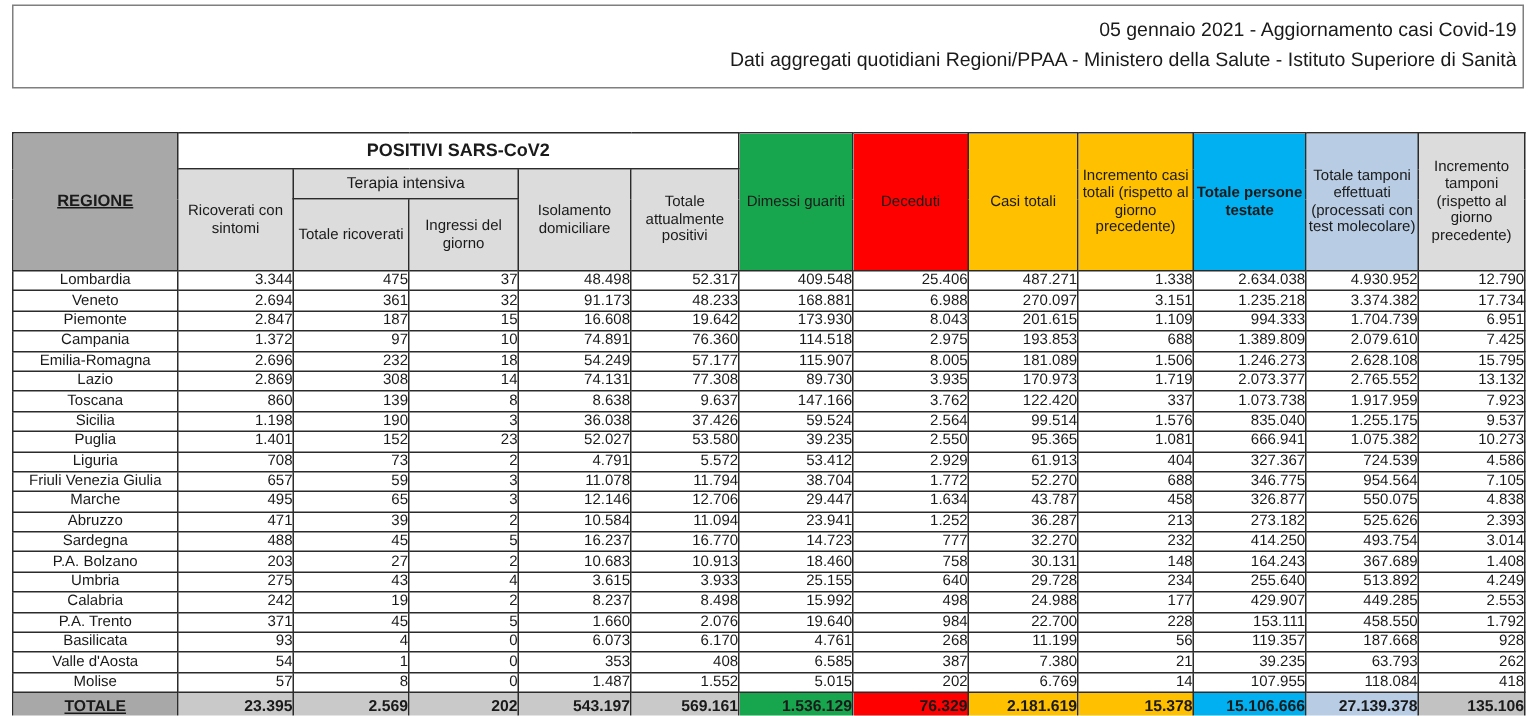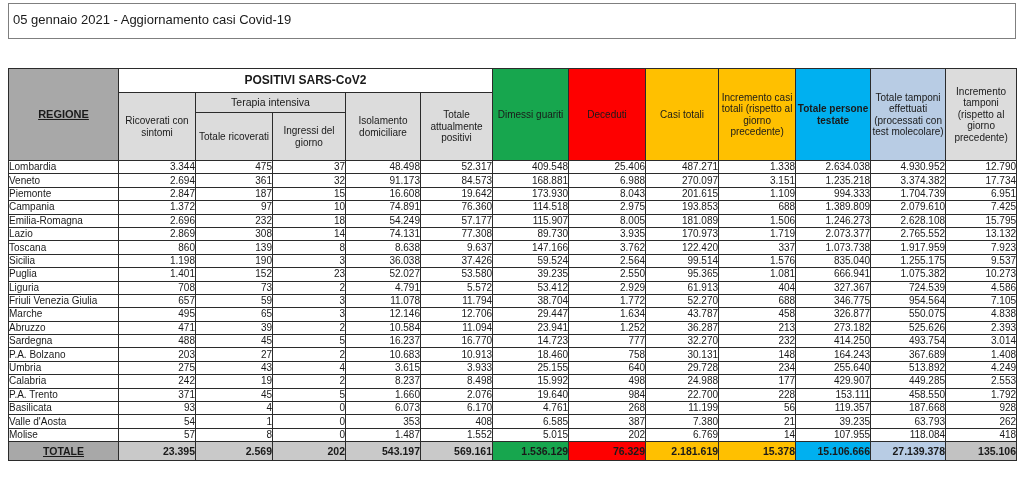--- a/index.html
+++ b/index.html
@@ -5,21 +5,21 @@
   html,body{margin:0;padding:0;background:#fff;}
   body{
     width:1024px;height:477px;overflow:hidden;
     font-family:"Liberation Sans",sans-serif;color:#1a1a1a;
     -webkit-font-smoothing:antialiased;
   }
   .title-box{
     margin:3px 8px 0 8px;
     border:1px solid #7f7f7f;
     background:#fff;
-    text-align:left;
+    text-align:right;
     padding:6px 4px 8px 4px;
   }
   .title-line{font-size:13px;line-height:20px;white-space:nowrap;}
 
   table.covid{
     margin:29px 0 0 8px;
     border-collapse:collapse;
     table-layout:fixed;
     width:1008px;
     border:1.5px solid #1f1f1f;
@@ -50,21 +50,21 @@
   .bg-totgray{background:var(--total_gray);}
   .bg-totsilver{background:var(--total_silver);}
 
   tr.data-row td{
     height:12.4px;
     font-size:10px;
     line-height:12px;
     white-space:nowrap;
     background:#fff;
   }
-  td.region-cell{text-align:left;padding-left:4px;}
+  td.region-cell{text-align:center;padding-left:4px;}
   td.num-cell{text-align:right;padding-right:3px;}
   .bl2{border-left-width:2px;border-left-color:#000;}
 
   tr.total-row td{
     height:18px;
     font-size:10.5px;
     font-weight:bold;
     white-space:nowrap;
   }
   tr.total-row td.region-cell{
@@ -73,20 +73,21 @@
   }
   .r1{height:24px;}
   .r2{height:20px;}
   .r3{height:48px;}
 </style>
 </head>
 <body>
 
 <div class="title-box">
   <div class="title-line">05 gennaio 2021 - Aggiornamento casi Covid-19</div>
+  <div class="title-line">Dati aggregati quotidiani Regioni/PPAA - Ministero della Salute - Istituto Superiore di Sanità</div>
 </div>
 
 <table class="covid">
   <colgroup>
     <col style="width:110px">
       <col style="width:77px">
       <col style="width:77px">
       <col style="width:73px">
     <col style="width:75px">
       <col style="width:72px">
@@ -136,21 +137,21 @@
         <td class="num-cell bl2">2.634.038</td>
         <td class="num-cell">4.930.952</td>
         <td class="num-cell bl2">12.790</td>
       </tr>
       <tr class="data-row">
         <td class="region-cell">Veneto</td>
         <td class="num-cell">2.694</td>
         <td class="num-cell">361</td>
         <td class="num-cell">32</td>
         <td class="num-cell">91.173</td>
-        <td class="num-cell">84.573</td>
+        <td class="num-cell">48.233</td>
         <td class="num-cell">168.881</td>
         <td class="num-cell">6.988</td>
         <td class="num-cell">270.097</td>
         <td class="num-cell">3.151</td>
         <td class="num-cell bl2">1.235.218</td>
         <td class="num-cell">3.374.382</td>
         <td class="num-cell bl2">17.734</td>
       </tr>
       <tr class="data-row">
         <td class="region-cell">Piemonte</td>

